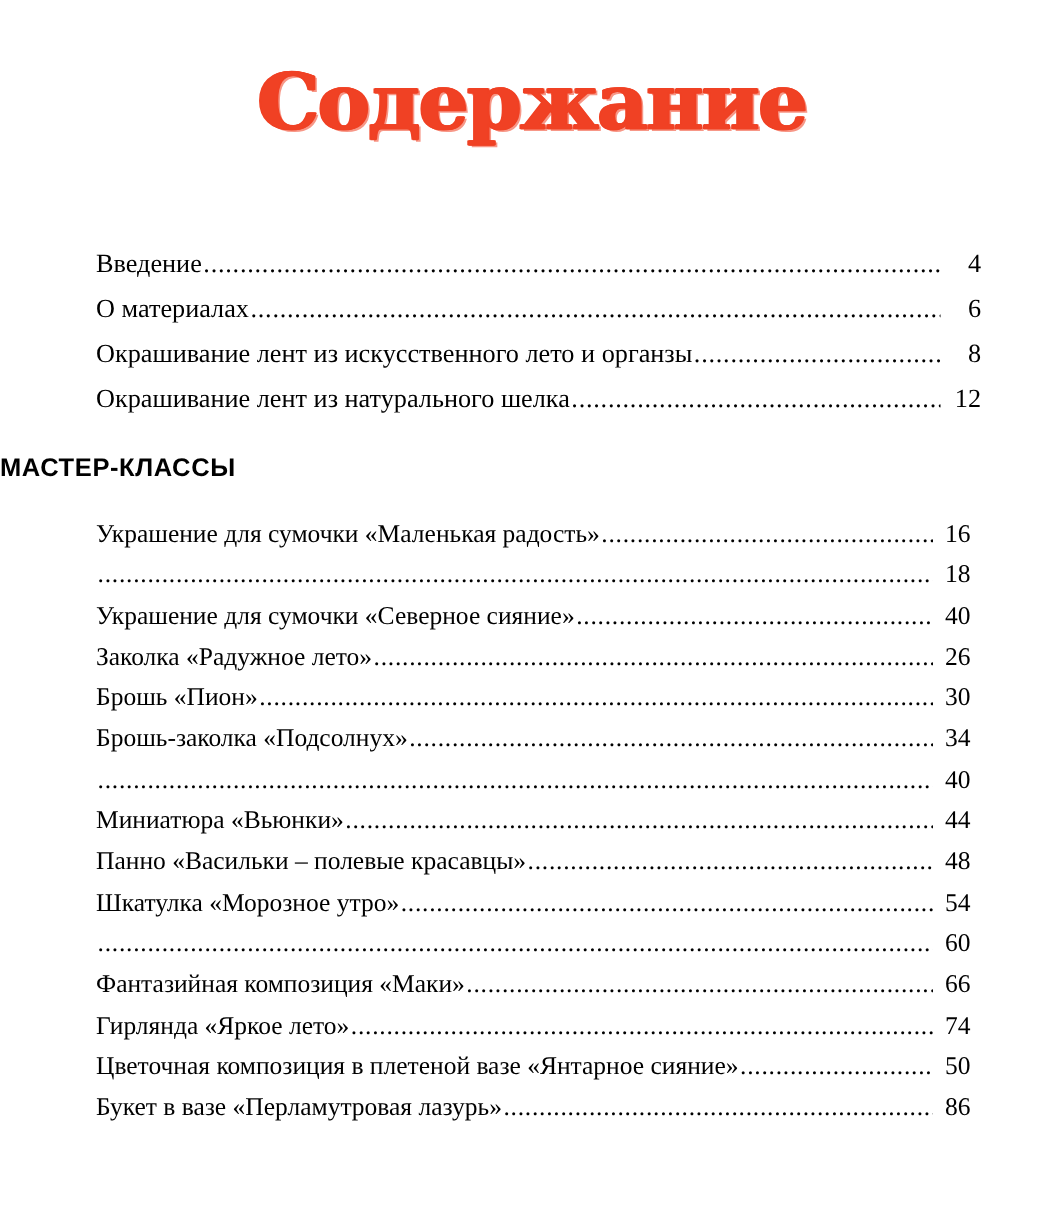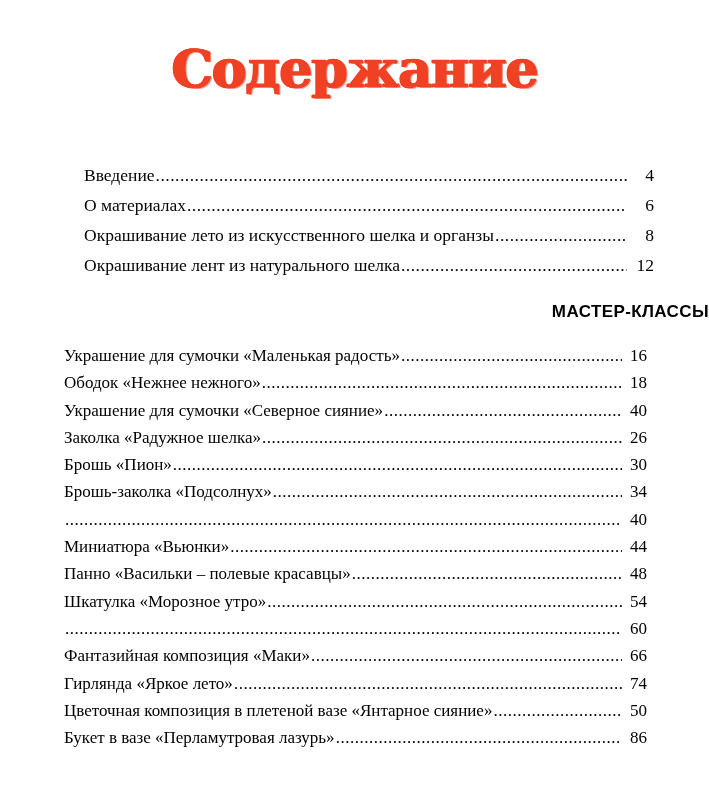--- a/index.html
+++ b/index.html
@@ -46,41 +46,40 @@
   }
   .toc-front .row {
     display: flex;
     align-items: baseline;
     font-size: 17.5px;
     line-height: 30px;
     white-space: nowrap;
   }
   .toc-front .label {
     flex: 0 0 auto;
-    margin-left: 20px;
   }
   .toc-front .dots {
     flex: 1 1 auto;
     overflow: hidden;
     white-space: nowrap;
     margin: 0 1px;
     font-size: 17.5px;
     letter-spacing: 0.5px;
   }
   .toc-front .page-num {
     flex: 0 0 auto;
     text-align: right;
     min-width: 26px;
   }
   .section-head {
     position: absolute;
     top: 302px;
     left: 0;
     width: 709px;
-    text-align: right;
+    text-align: left;
     font-family: "Liberation Sans", sans-serif;
     font-weight: bold;
     font-size: 17px;
     letter-spacing: 0.4px;
   }
   .toc-main {
     position: absolute;
     top: 342px;
     left: 64px;
     width: 583px;
@@ -121,51 +120,50 @@
       <span class="label">Введение</span>
       <span class="dots">................................................................................................................................</span>
       <span class="page-num">4</span>
     </div>
     <div class="row">
       <span class="label">О материалах</span>
       <span class="dots">................................................................................................................................</span>
       <span class="page-num">6</span>
     </div>
     <div class="row">
-      <span class="label">Окрашивание лето из искусственного шелка и органзы</span>
+      <span class="label">Окрашивание лент из искусственного лето и органзы</span>
       <span class="dots">................................................................................................................................</span>
       <span class="page-num">8</span>
     </div>
     <div class="row">
       <span class="label">Окрашивание лент из натурального шелка</span>
       <span class="dots">................................................................................................................................</span>
       <span class="page-num">12</span>
     </div>
   </div>
 
   <div class="section-head">МАСТЕР-КЛАССЫ</div>
 
   <div class="toc-main">
     <div class="row">
       <span class="label">Украшение для сумочки «Маленькая радость»</span>
       <span class="dots">................................................................................................................................</span>
       <span class="page-num">16</span>
     </div>
     <div class="row">
-      <span class="label">Ободок «Нежнее нежного»</span>
       <span class="dots">................................................................................................................................</span>
       <span class="page-num">18</span>
     </div>
     <div class="row">
       <span class="label">Украшение для сумочки «Северное сияние»</span>
       <span class="dots">................................................................................................................................</span>
       <span class="page-num">40</span>
     </div>
     <div class="row">
-      <span class="label">Заколка «Радужное шелка»</span>
+      <span class="label">Заколка «Радужное лето»</span>
       <span class="dots">................................................................................................................................</span>
       <span class="page-num">26</span>
     </div>
     <div class="row">
       <span class="label">Брошь «Пион»</span>
       <span class="dots">................................................................................................................................</span>
       <span class="page-num">30</span>
     </div>
     <div class="row">
       <span class="label">Брошь-заколка «Подсолнух»</span>

